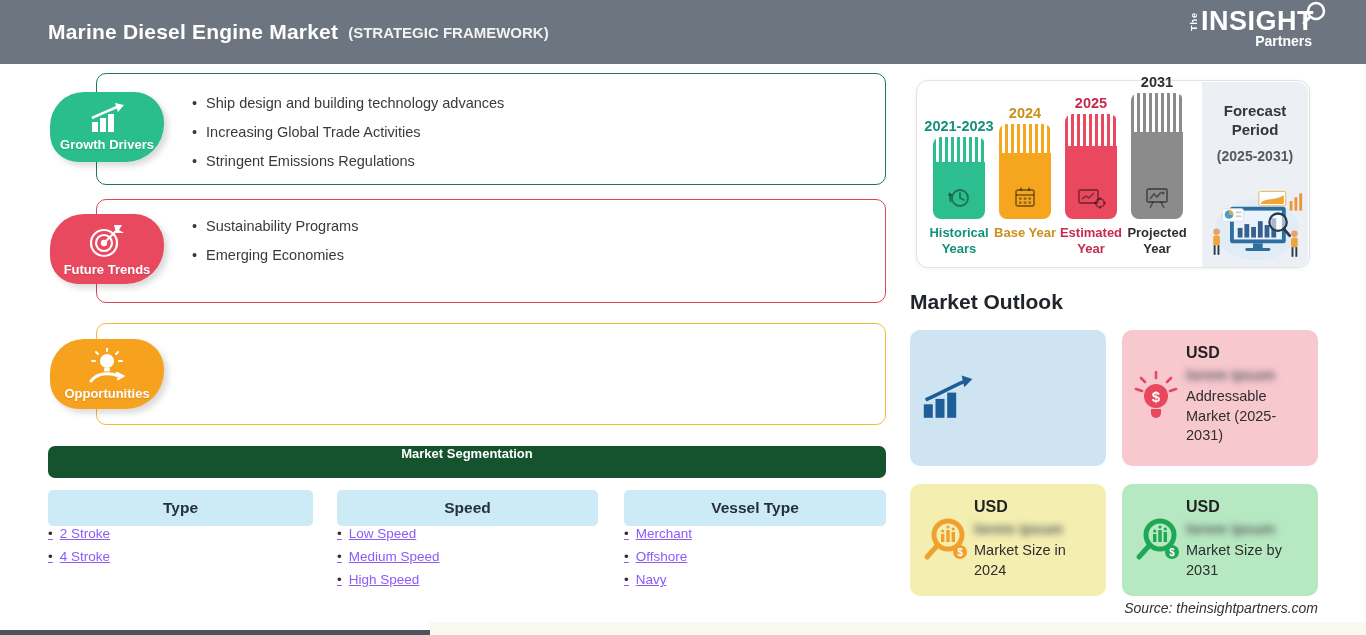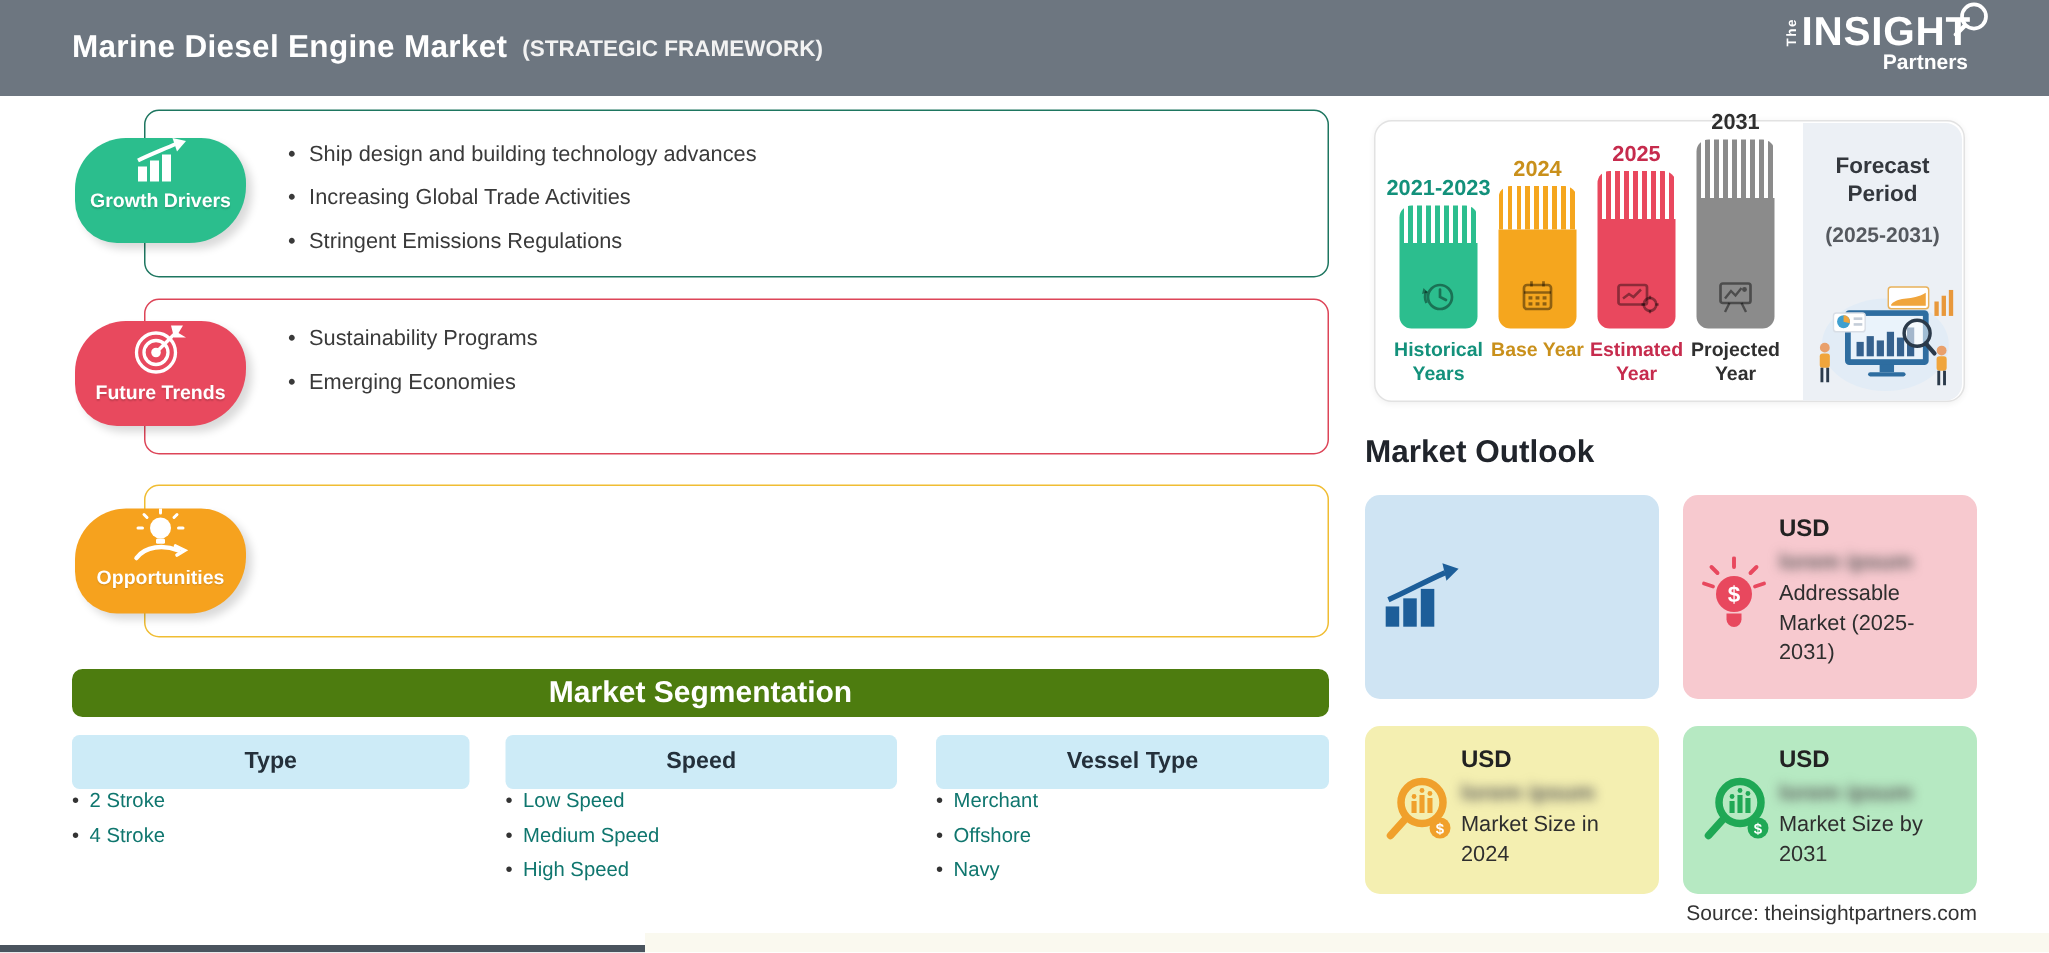--- a/index.html
+++ b/index.html
@@ -19,47 +19,47 @@
   .logo-loupe { position:absolute; right:-14px; top:-7px; }
   .logo-partners { text-align:right; font-size:14px; font-weight:bold; margin-top:-2px; padding-right:2px; }
 
   
   .fbox { position:absolute; left:96px; width:790px; border-radius:10px; background:#fff; }
   .fbox.b1 { top:73px;  height:112px; border:1.6px solid #1E7660; }
   .fbox.b2 { top:199px; height:104px; border:1.6px solid #DD4558; }
   .fbox.b3 { top:323px; height:102px; border:1.6px solid #F0BD33; }
 
   .badge { position:absolute; left:50px; width:114px; height:70px; border-radius:34px 30px 38px 28px;
-           display:flex; flex-direction:column; align-items:center; justify-content:flex-start;
+           display:flex; flex-direction:column; align-items:center; justify-content:center;
            box-shadow:4px 4px 6px rgba(0,0,0,0.15); z-index:2; }
   .badge.g { top:92px;  background:#2BBE8D; }
   .badge.r { top:214px; background:#E8495E; }
   .badge.o { top:339px; background:#F6A21E; }
   .badge-label { color:#fff; font-size:13px; font-weight:bold; margin-top:2px; text-shadow:0 1px 1px rgba(0,0,0,0.15); }
 
   .flist { position:absolute; left:192px; list-style:none; }
   .flist.l1 { top:95px; }
   .flist.l2 { top:218px; }
   .flist.l3 { top:341px; }
   .flist li { font-size:14.5px; color:#3A3A3A; margin-bottom:13px; }
   .flist li::before { content:"•"; margin-right:9px; color:#3A3A3A; }
 
   
-  .seg-bar { position:absolute; left:48px; top:446px; width:838px; height:32px; background:#4d7c0f;
-             border-radius:7px; display:flex; align-items:center; justify-content:center;
-             color:#fff; font-size:20px; font-weight:bold; }
+  .seg-bar { position:absolute; left:48px; top:446px; width:838px; height:32px; background:#14532d;
+             border-radius:7px; display:flex; justify-content:center;
+             color:#fff; font-size:13px; font-weight:bold; }
   .seg-chip { position:absolute; top:490px; height:36px; background:#CDEBF7; border-radius:5px;
               display:flex; align-items:center; justify-content:center; font-size:15.5px;
               font-weight:bold; color:#24303B; }
   .chip1 { left:48px;  width:265px; }
   .chip2 { left:337px; width:261px; }
   .chip3 { left:624px; width:262px; }
   .seg-list { position:absolute; top:526px; list-style:none; }
   .sl1 { left:48px; } .sl2 { left:337px; } .sl3 { left:624px; }
-  .seg-list li { font-size:13.5px; color:#0f766e; margin-bottom:8px; }
+  .seg-list li { font-size:13.5px; color:#8b5cf6; margin-bottom:8px;text-decoration:underline; }
   .seg-list li::before { content:"•"; margin-right:7px; color:#333; }
 
   
   .tcard { position:absolute; left:916px; top:80px; width:394px; height:188px; background:#fff;
            border:1px solid #E2E2E2; border-radius:12px; box-shadow:0 1px 4px rgba(0,0,0,0.06); }
   .tbars { position:absolute; left:16px; bottom:8px; display:flex; align-items:flex-end; gap:14px; }
   .tbar { display:flex; flex-direction:column; justify-content:flex-end; align-items:center; width:52px; }
   .tbar .year { font-size:14.5px; font-weight:bold; white-space:nowrap; margin-bottom:3px; color:var(--t); }
   .bar { width:52px; display:flex; flex-direction:column; }
   .stripes { border-radius:8px 8px 0 0;
@@ -91,21 +91,21 @@
   .card-pink  { left:1122px; top:330px; height:136px; background:#F7C9CF; }
   .card-yellow{ left:910px;  top:484px; height:112px; background:#F4EFB1; }
   .card-green { left:1122px; top:484px; height:112px; background:#B6E9C2; }
   .cagr-text { margin-left:72px; padding-top:38px; }
   .cagr-value { font-size:28px; font-weight:bold; color:#262626; }
   .cagr-caption { font-size:15px; color:#3C3C3C; margin-top:2px; }
   .usd-text { margin-left:64px; padding:14px 10px 0 0; }
   .usd-label { font-size:16px; font-weight:bold; color:#222; }
   .usd-blur { font-size:15px; font-weight:bold; color:#5A5A5A; filter:blur(3.5px); margin:4px 0 4px 0; }
   .usd-caption { font-size:14.5px; color:#2E2E2E; line-height:1.35; }
-  .source { position:absolute; right:48px; top:600px; font-size:14px; color:#333; }
+  .source { position:absolute; right:48px; top:600px; font-size:14px; color:#333;font-style:italic; }
 
   
   .foot-dark  { position:absolute; left:0; bottom:0; width:430px; height:5px; background:#4A545E; }
   .foot-light { position:absolute; left:430px; right:0; bottom:0; height:13px; background:#FAF9EF; }
 </style>
 </head>
 <body>
 
 <div id="app">
 

